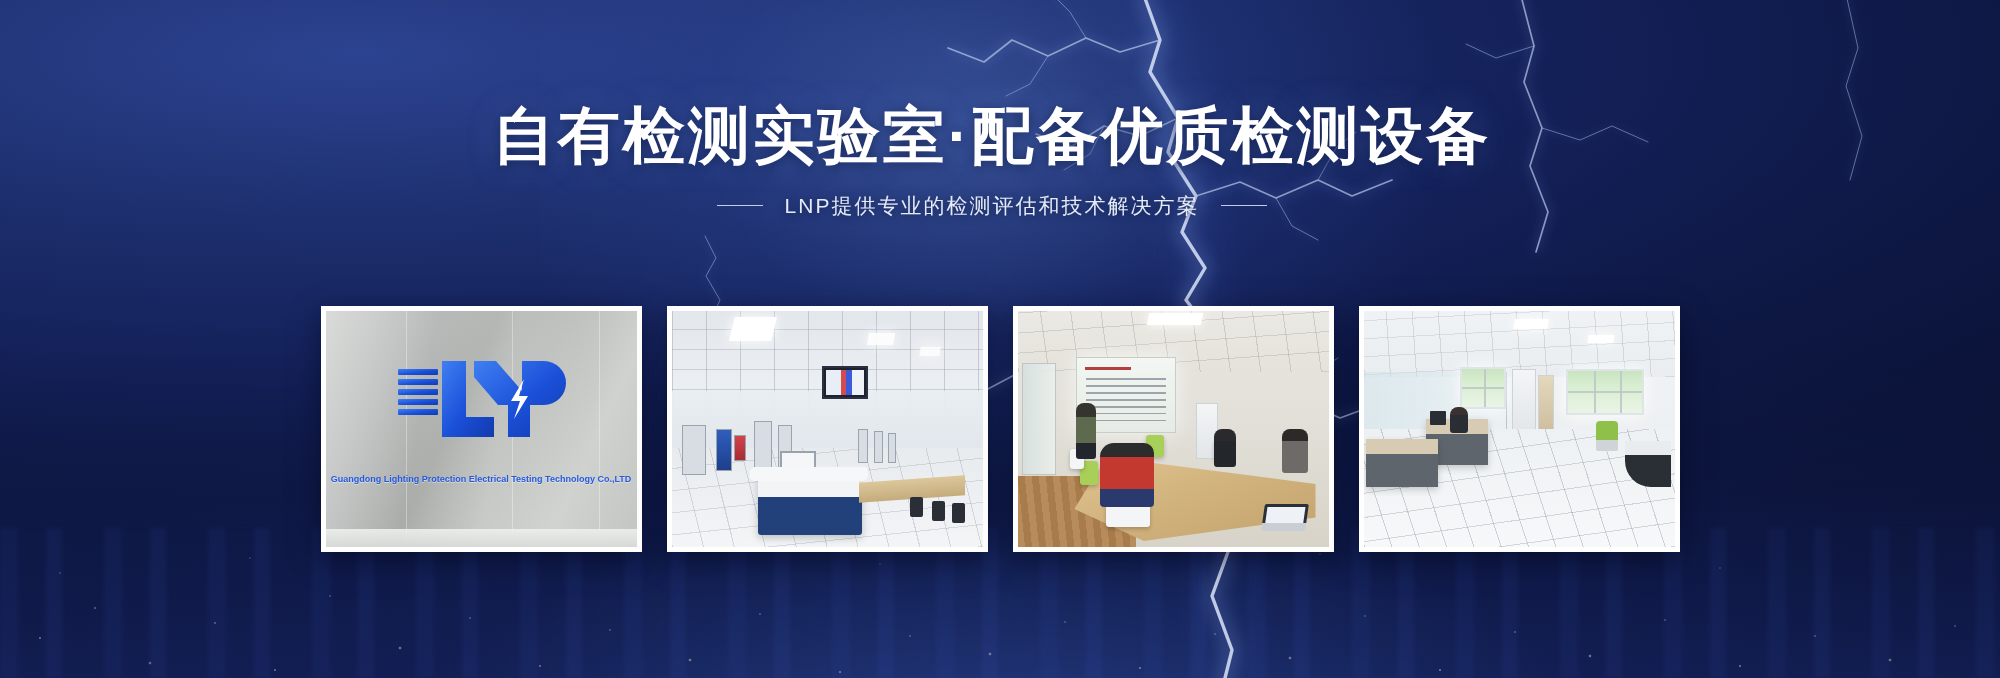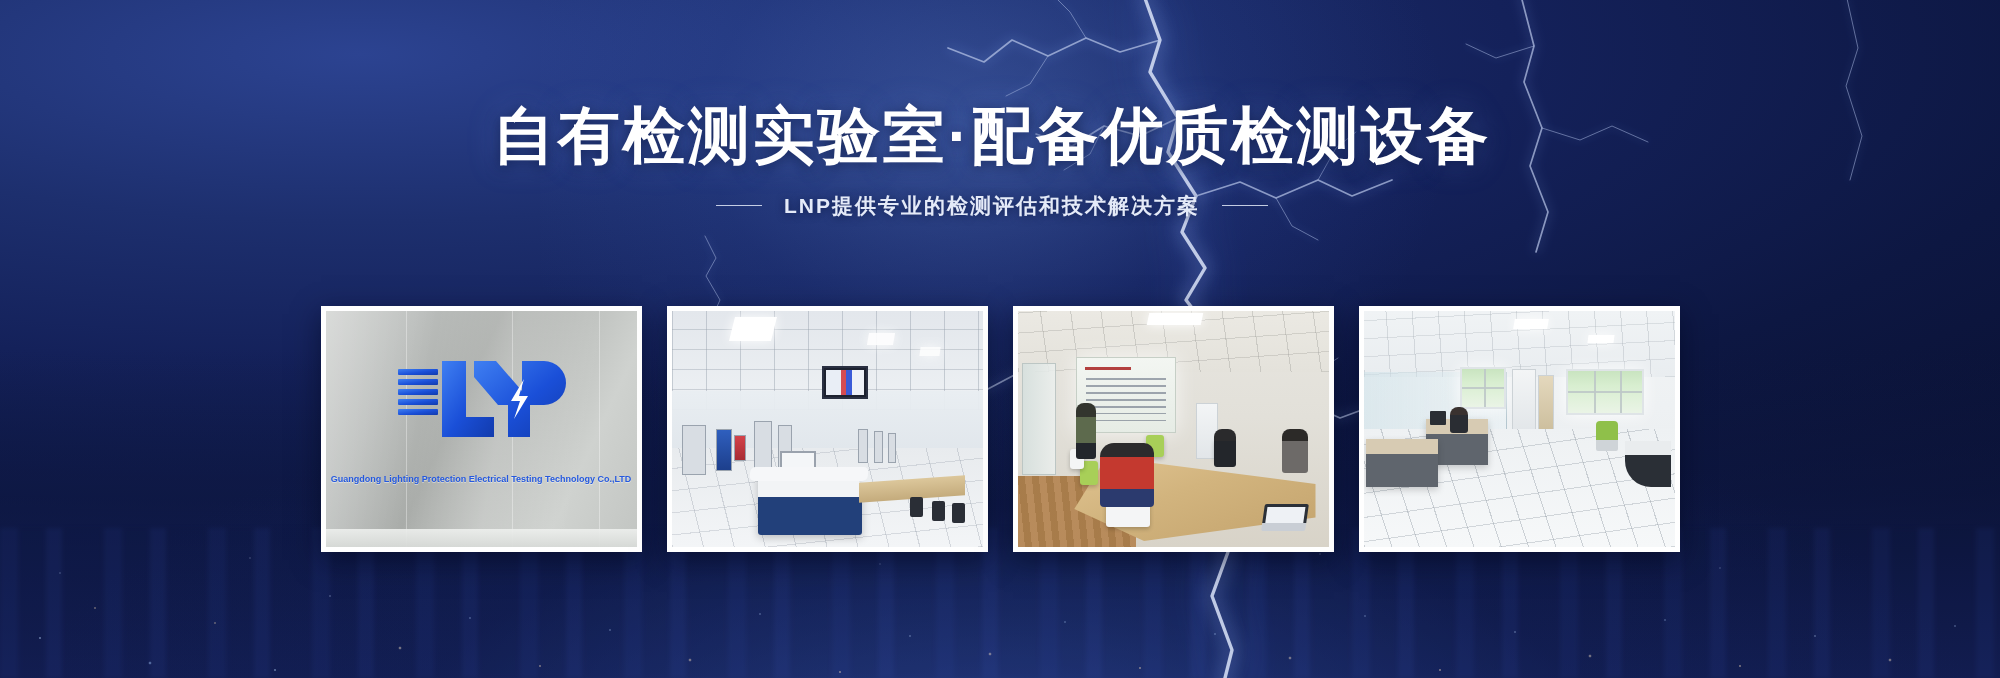--- a/index.html
+++ b/index.html
@@ -97,21 +97,20 @@
     font-size:62px; font-weight:bold; color:#ffffff;
     letter-spacing:3px; line-height:1.08;
     text-shadow:0 2px 14px rgba(10,20,60,.75), 0 0 30px rgba(120,160,255,.35);
     white-space:nowrap;
   }
   .subline {
     margin-top:22px;
     display:flex; align-items:center; justify-content:center; gap:22px;
     font-size:21px; color:#e4eaf8; letter-spacing:2px;
     text-shadow:0 1px 8px rgba(10,20,60,.7);
-    font-weight:bold;
   }
   .rule { display:inline-block; width:46px; height:1px; background:rgba(226,233,248,.85); }
 
   
   .cards {
     position:absolute; top:306px; left:0; width:2000px;
     display:flex; justify-content:center; gap:25px;
   }
   .card {
     width:321px; height:246px;

